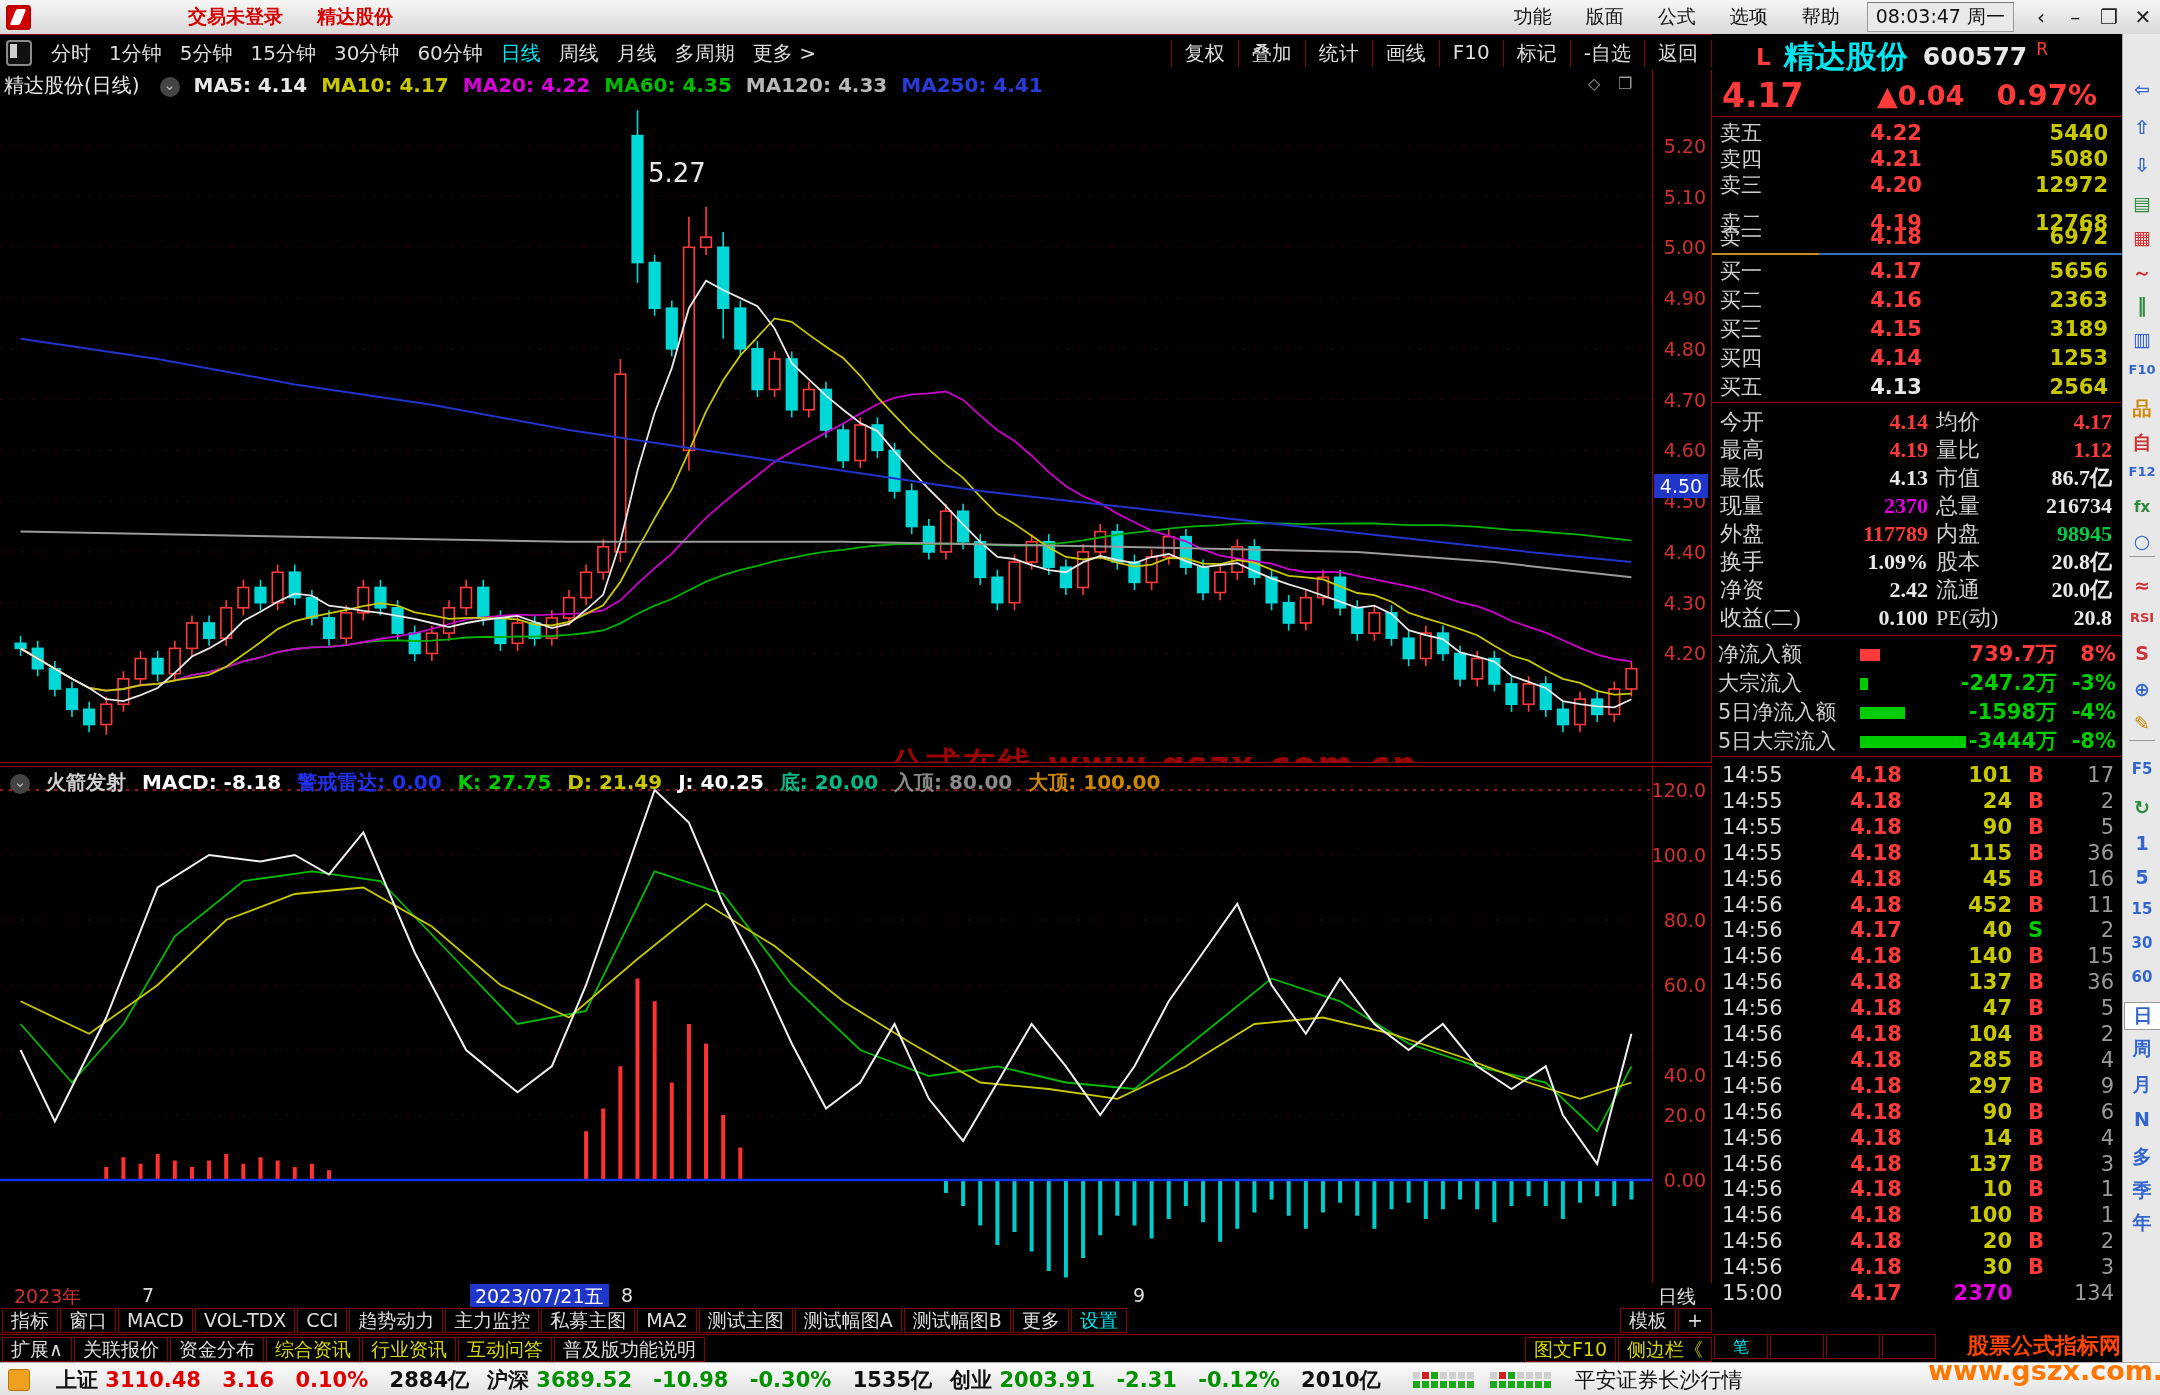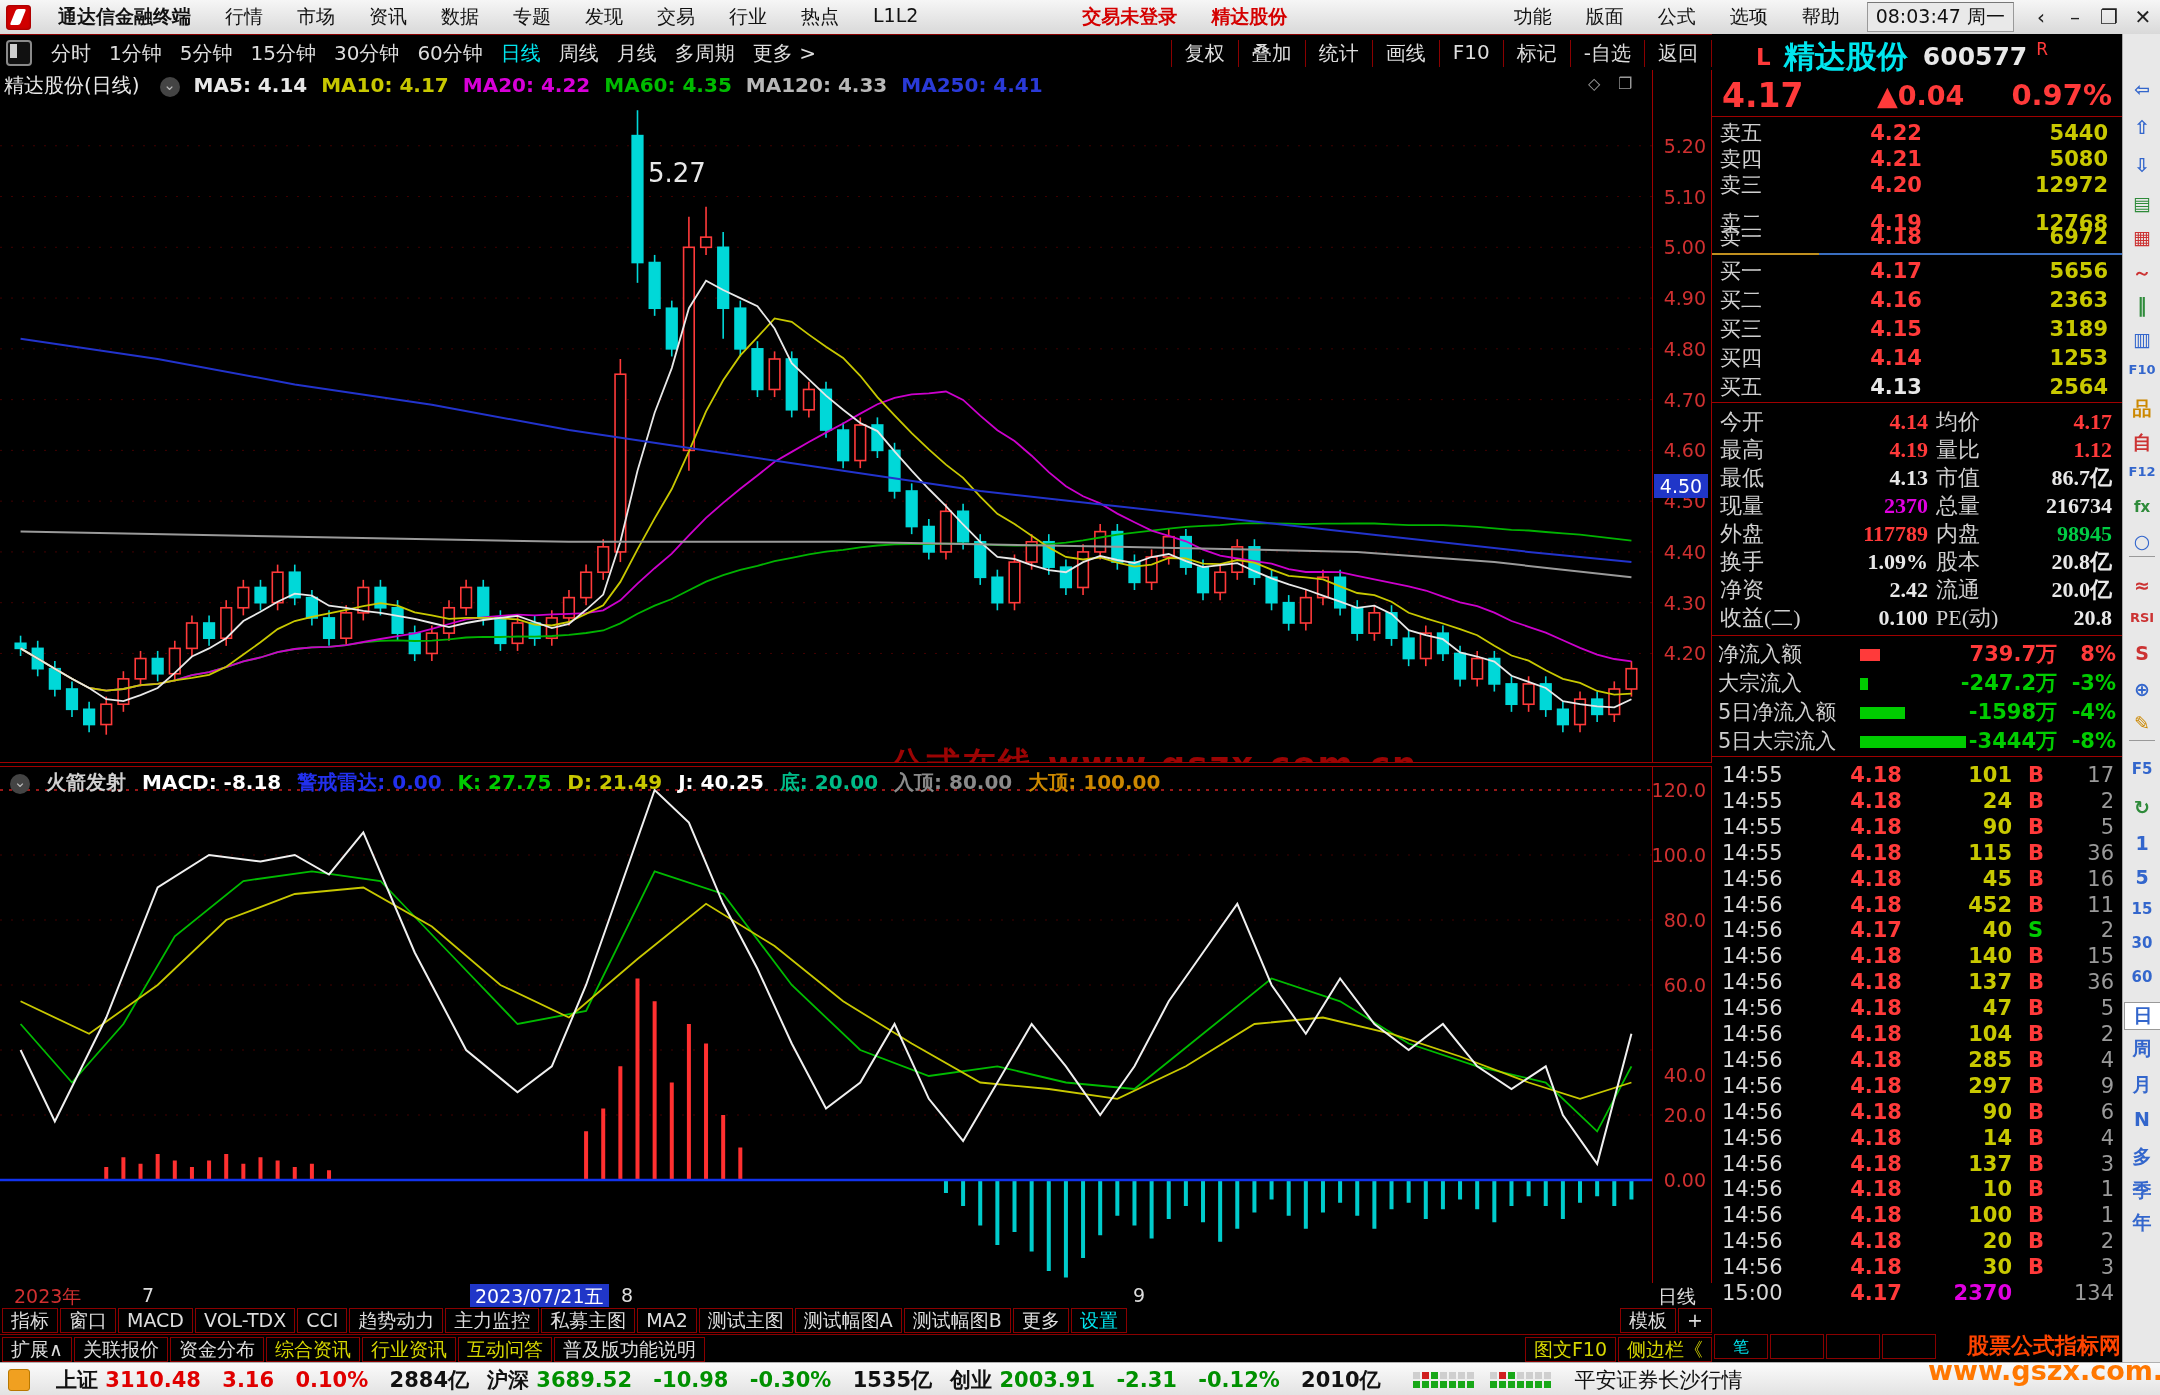--- a/index.html
+++ b/index.html
@@ -109,33 +109,20 @@
   
   #wm-br{position:absolute;left:1928px;top:1334px;width:232px;text-align:center;z-index:60;line-height:1.05;}
   #wm-br .l1{font-size:22px;font-weight:bold;color:#ff4400;}
   #wm-br .l2{font-size:27px;font-weight:bold;color:#ff7700;}
 </style>
 </head>
 <body>
 
 <div id="menubar">
   <div class="logo"></div>
-  <div id="menu-items" style="display:flex;">
-      <span style="margin:0 17px;font-weight:bold;" class="mi">通达信金融终端</span>
-      <span style="margin:0 17px;" class="mi">行情</span>
-      <span style="margin:0 17px;" class="mi">市场</span>
-      <span style="margin:0 17px;" class="mi">资讯</span>
-      <span style="margin:0 17px;" class="mi">数据</span>
-      <span style="margin:0 17px;" class="mi">专题</span>
-      <span style="margin:0 17px;" class="mi">发现</span>
-      <span style="margin:0 17px;" class="mi">交易</span>
-      <span style="margin:0 17px;" class="mi">行业</span>
-      <span style="margin:0 17px;" class="mi">热点</span>
-      <span style="margin:0 17px;" class="mi">L1L2</span>
-    </div>
   <div id="menu-alerts" style="display:flex;margin-left:130px;">
       <span class="mi red">交易未登录</span>
       <span class="mi red">精达股份</span>
     </div>
   <div class="grow" style="flex:1;"></div>
   <div id="menu-right" style="display:flex;">
       <span class="mi">功能</span>
       <span class="mi">版面</span>
       <span class="mi">公式</span>
       <span class="mi">选项</span>
@@ -599,21 +586,21 @@
 <div id="quote">
   <div id="q-head" style="padding-left:44px;">
     <span style="color:#ff3a3a;font-size:23px;font-weight:bold;margin-right:8px;">L</span>
     <span style="color:#00e5ee;font-size:31px;font-weight:bold;vertical-align:-2px;">精达股份</span>
     <span style="color:#e8e8e8;font-size:25px;font-weight:bold;margin-left:10px;">600577</span>
     <span style="color:#ff3a3a;font-size:17px;vertical-align:10px;margin-left:4px;">R</span>
   </div>
   <div id="q-price-row">
     <span style="position:absolute;left:10px;font-size:33px;font-weight:bold;">4.17</span>
     <span style="position:absolute;left:165px;font-size:27px;font-weight:bold;top:4px;">▲0.04</span>
-    <span style="position:absolute;right:10px;font-size:29px;font-weight:bold;top:2px;text-align:center;">0.97%</span>
+    <span style="position:absolute;right:25px;font-size:29px;font-weight:bold;top:2px;text-align:center;">0.97%</span>
   </div>
   <div class="q-sep" style="top:82px;"></div>
   <div id="q-asks">
       <div style="top:86px;" class="qrow">
         <span class="lab">卖五</span>
         <span style="color:#ff3a3a;" class="prc">4.22</span>
         <span class="vol">5440</span>
       </div>
       <div style="top:112px;" class="qrow">
         <span class="lab">卖四</span>

